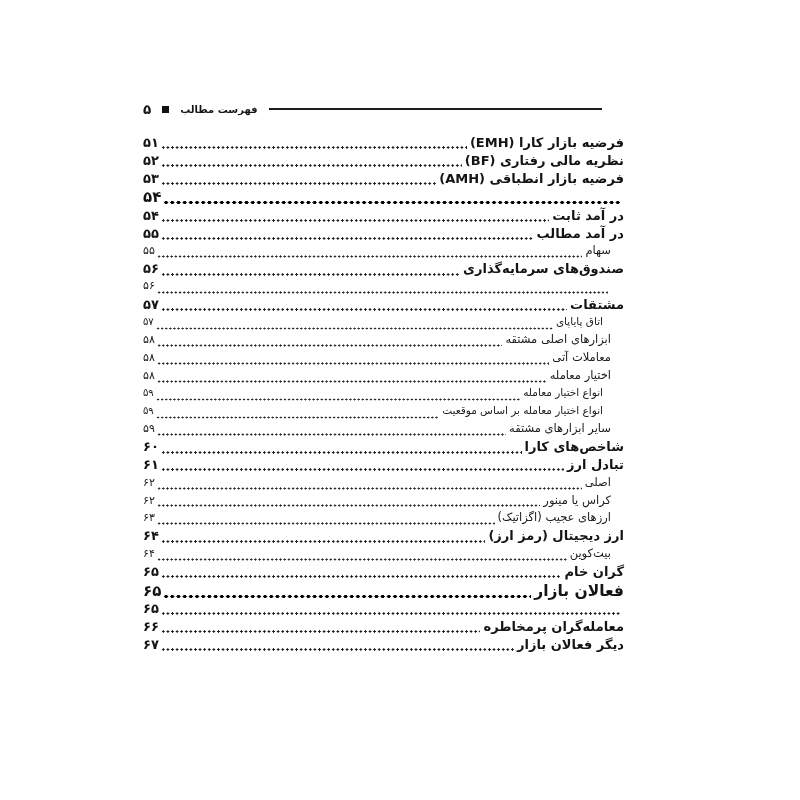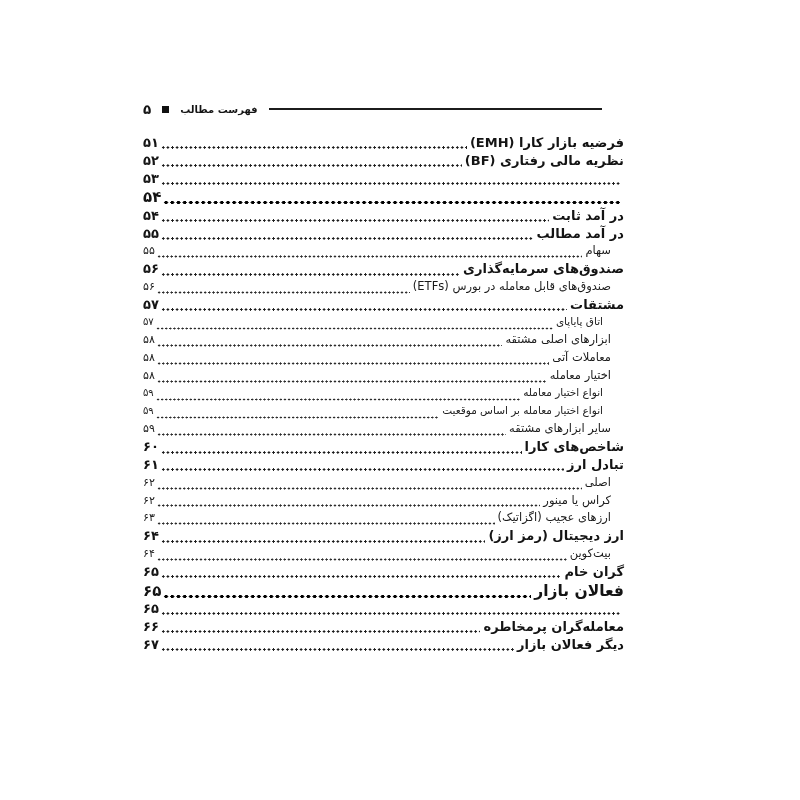--- a/index.html
+++ b/index.html
@@ -120,20 +120,21 @@
     <span class="pagenum">۵۱</span>
   </div>
 
   <div class="row level-section">
     <span class="title">نظریه مالی رفتاری (BF)</span>
     <span class="leader"></span>
     <span class="pagenum">۵۲</span>
   </div>
 
   <div class="row level-section">
+    <span class="title">فرضیه بازار انطباقی (AMH)</span>
     <span class="leader"></span>
     <span class="pagenum">۵۳</span>
   </div>
 
   <div class="row level-chapter">
     <span class="leader"></span>
     <span class="pagenum">۵۴</span>
   </div>
 
   <div class="row level-section">
@@ -154,21 +155,20 @@
     <span class="pagenum">۵۵</span>
   </div>
 
   <div class="row level-section">
     <span class="title">صندوق‌های سرمایه‌گذاری</span>
     <span class="leader"></span>
     <span class="pagenum">۵۶</span>
   </div>
 
   <div class="row level-sub">
-    <span class="title">صندوق‌های قابل معامله در بورس (ETFs)</span>
     <span class="leader"></span>
     <span class="pagenum">۵۶</span>
   </div>
 
   <div class="row level-section">
     <span class="title">مشتقات</span>
     <span class="leader"></span>
     <span class="pagenum">۵۷</span>
   </div>
 

